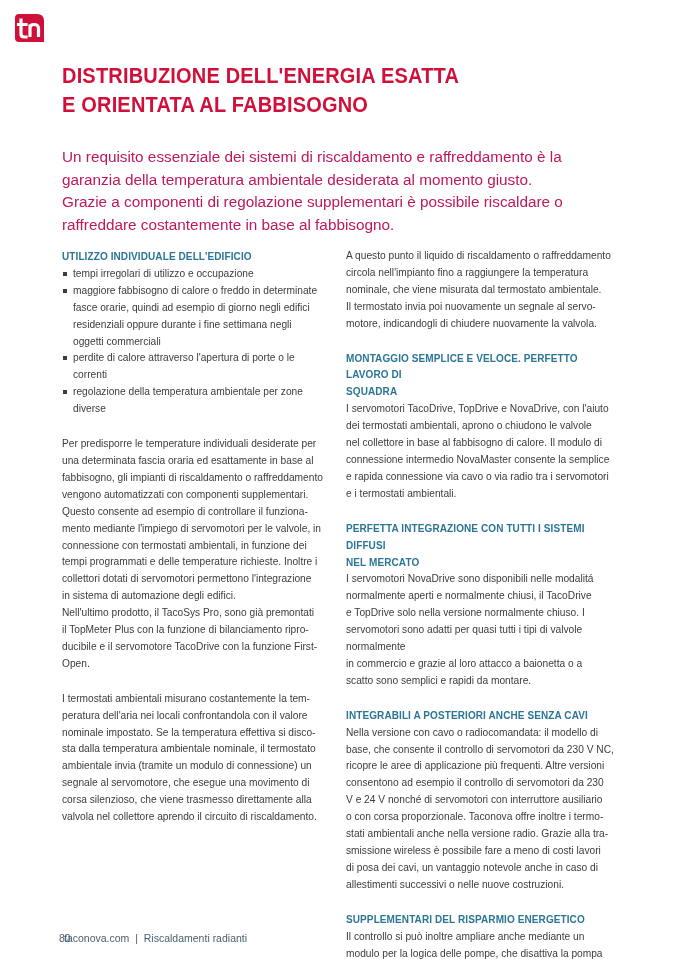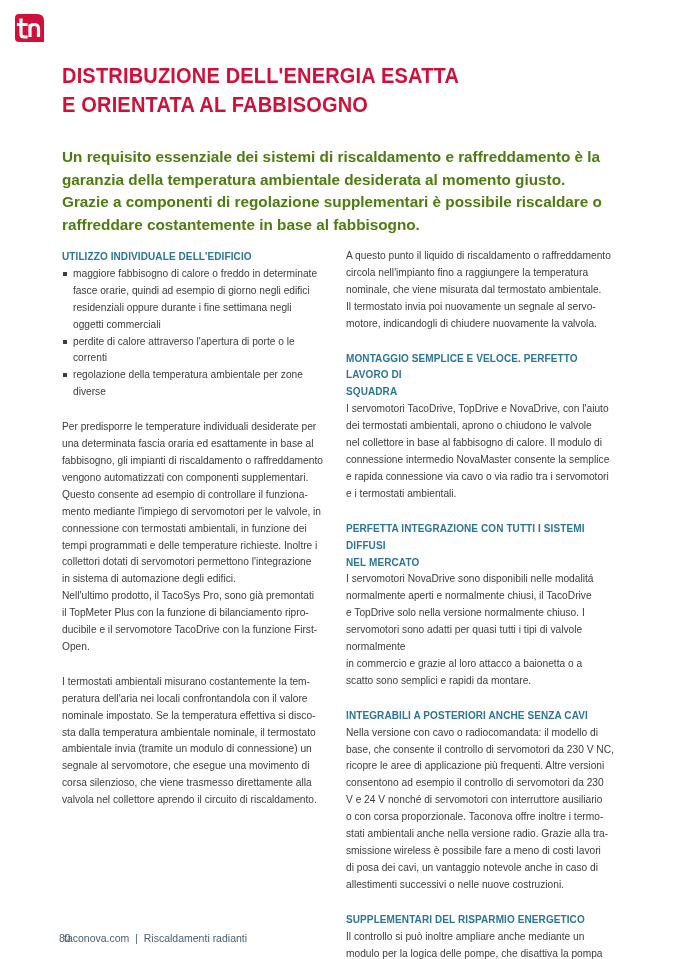--- a/index.html
+++ b/index.html
@@ -3,21 +3,21 @@
 <meta charset="utf-8">
 <style>
   html, body { margin: 0; padding: 0; background: #ffffff; }
   body { width: 678px; height: 959px; position: relative; overflow: hidden;
          font-family: "DejaVu Sans Condensed", "Liberation Sans Narrow", "Liberation Sans", sans-serif; color: #3a3a3a; }
   .logo { position: absolute; left: 15px; top: 14px; width: 29px; height: 28px; }
   .title { position: absolute; left: 62px; top: 62px; margin: 0; width: 560px;
            font-family: "Liberation Sans", sans-serif; font-weight: bold; color: #d0103a;
            font-size: 21.5px; line-height: 29px; letter-spacing: 0.2px; transform: scaleX(0.93); transform-origin: left top; }
   .lead { position: absolute; left: 62px; top: 146px; width: 560px; margin: 0;
-          font-family: "Liberation Sans", sans-serif; color: #4d7c0f; font-size: 15.3px; line-height: 22.5px; font-weight: bold; }
+          font-family: "Liberation Sans", sans-serif; color: #be185d; font-size: 15.3px; line-height: 22.5px; }
   .col { position: absolute; top: 249px; width: 268px; font-family: "Liberation Sans", sans-serif;
          font-size: 10.2px; line-height: 16.9px; color: #3c3c3c; }
   .col.left { left: 62px; }
   .col.right { left: 346px; top: 248px; width: 275px; }
   .sec { margin: 0 0 18px 0; }
   .sec h3 { margin: 0; font-size: 10px; line-height: 16.9px; font-weight: bold; color: #2b7596; letter-spacing: 0.1px; }
   .sec p { margin: 0; white-space: pre-line; }
   .sec ul { margin: 0; padding: 0; list-style: none; }
   .sec li { position: relative; padding-left: 11px; white-space: pre-line; }
   .sec li::before { content: ""; position: absolute; left: 1px; top: 6px; width: 4px; height: 4px; background: #3c3c3c; }
@@ -44,20 +44,21 @@
 
 <p class="lead" style="white-space: pre-line;">Un requisito essenziale dei sistemi di riscaldamento e raffreddamento è la
 garanzia della temperatura ambientale desiderata al momento giusto.
 Grazie a componenti di regolazione supplementari è possibile riscaldare o
 raffreddare costantemente in base al fabbisogno.</p>
 
 <div class="col left">
   <div class="sec">
     <h3>UTILIZZO INDIVIDUALE DELL'EDIFICIO</h3>
     <ul>
+      <li>tempi irregolari di utilizzo e occupazione</li>
       <li>maggiore fabbisogno di calore o freddo in determinate
 fasce orarie, quindi ad esempio di giorno negli edifici
 residenziali oppure durante i fine settimana negli
 oggetti commerciali</li>
       <li>perdite di calore attraverso l'apertura di porte o le
 correnti</li>
       <li>regolazione della temperatura ambientale per zone
 diverse</li>
     </ul>
   </div>

